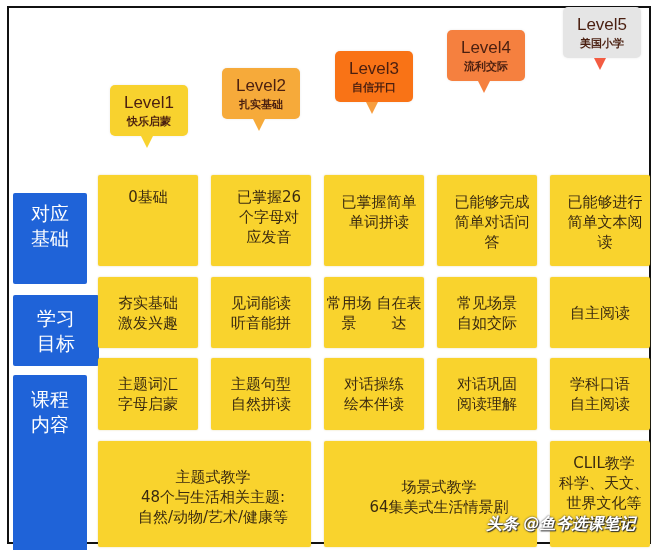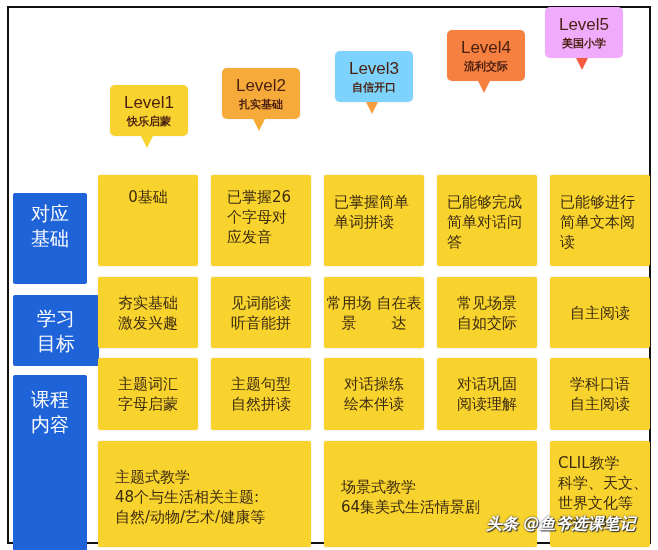--- a/index.html
+++ b/index.html
@@ -7,21 +7,21 @@
          font-family:"DejaVu Sans", "Liberation Sans", sans-serif; }
   .frame { position:absolute; left:7px; top:6px; width:644px; height:538px;
            border:2px solid #111; box-sizing:border-box; }
   .callout { position:absolute; width:78px; height:51px; border-radius:5px; text-align:center;
              color:#4a1f10; box-shadow:0 0 3px rgba(0,0,0,0.08); }
   .callout .lvl { font-size:17px; line-height:20px; margin-top:8px; font-family:"Liberation Sans", sans-serif; }
   .callout .sub { font-size:11px; font-weight:bold; line-height:14px; margin-top:2px; }
   .callout .tail { position:absolute; left:31px; bottom:-12px; width:0; height:0;
                    border-left:6px solid transparent; border-right:6px solid transparent; border-top:12px solid; }
   .cell { position:absolute; background:#F9D32D; color:#3a2a10; font-size:15px; line-height:20px;
-          box-sizing:border-box; box-shadow:0 0 2px rgba(180,140,0,0.35); border-radius:2px; }
+          box-sizing:border-box; box-shadow:0 0 2px rgba(180,140,0,0.35); border-radius:2px;text-align:center; }
   .rowhead { position:absolute; background:#1F63D8; color:#fff; font-size:19px; font-weight:normal;
              line-height:25px; text-align:center; border-radius:2px; box-sizing:border-box;margin-top:18px; }
   .center { display:flex; align-items:center; justify-content:center; text-align:center; }
   .line { display:block; }
   .watermark { position:absolute; left:486px; top:514px; color:#fff; font-size:16px; font-weight:bold;
                text-shadow:0 0 2px #333, 1px 1px 1px #333; white-space:nowrap;font-style:italic; }
 </style>
 </head>
 <body>
 
@@ -30,31 +30,31 @@
 <div class="callout" style="left:110px;top:85px;background:#F8D22E;">
   <div class="lvl">Level1</div>
   <div class="sub">快乐启蒙</div>
   <div class="tail" style="border-top-color:#F8D22E;"></div>
 </div>
 <div class="callout" style="left:222px;top:68px;background:#F6AA3A;">
   <div class="lvl">Level2</div>
   <div class="sub">扎实基础</div>
   <div class="tail" style="border-top-color:#F6AA3A;"></div>
 </div>
-<div class="callout" style="left:335px;top:51px;background:#7dd3fc;">
+<div class="callout" style="left:335px;top:51px;background:#f97316;">
   <div class="lvl">Level3</div>
   <div class="sub">自信开口</div>
   <div class="tail" style="border-top-color:#F79D3E;"></div>
 </div>
 <div class="callout" style="left:447px;top:30px;background:#F5803F;">
   <div class="lvl">Level4</div>
   <div class="sub">流利交际</div>
   <div class="tail" style="border-top-color:#F5803F;"></div>
 </div>
-<div class="callout" style="left:545px;top:7px;background:#f0abfc;">
+<div class="callout" style="left:563px;top:7px;background:#e5e5e5;">
   <div class="lvl">Level5</div>
   <div class="sub">美国小学</div>
   <div class="tail" style="border-top-color:#F35C42;"></div>
 </div>
 
 <div class="rowhead" style="left:13px;top:175px;width:74px;height:91px;padding-top:8px;">
   <span class="line">对应</span>
   <span class="line">基础</span>
 </div>
 <div class="cell" style="left:98px;top:175px;width:100px;height:91px;padding-top:12px;text-align:center;">

